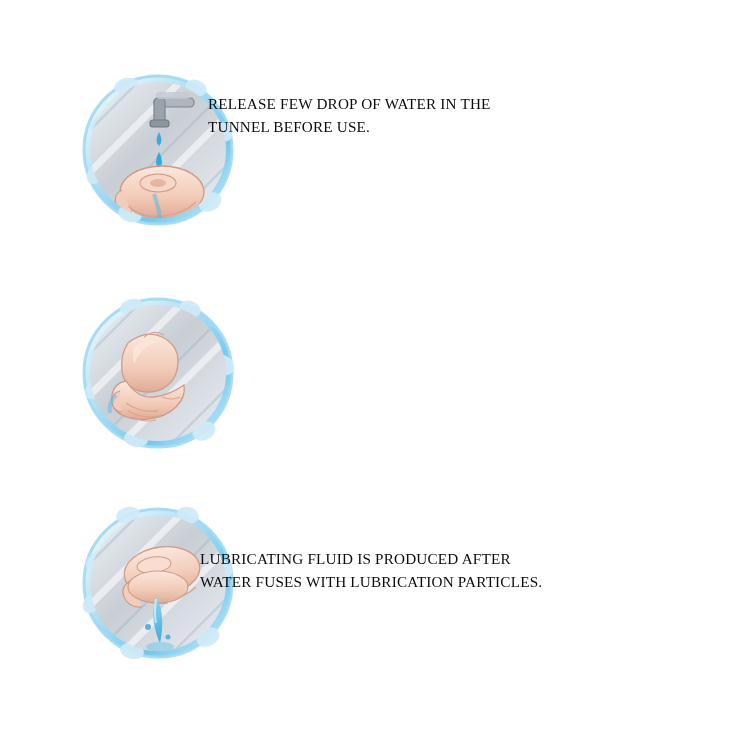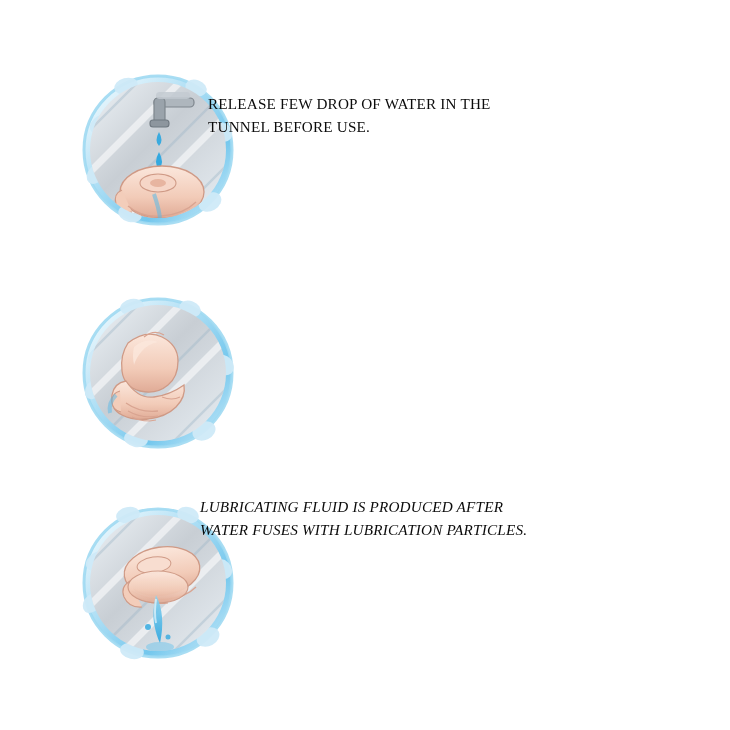--- a/index.html
+++ b/index.html
@@ -58,21 +58,21 @@
     line-height: 1.52;
     letter-spacing: 0.2px;
     color: #0b0b0b;
     font-family: "Liberation Serif", serif;
     text-transform: uppercase;
     white-space: pre-line;
   }
 
   .cap-1 { margin-top: 30px; margin-left: 208px; }
   .cap-2 { margin-top: 52px; margin-left: 208px; }
-  .cap-3 { margin-left: 200px; font-style: italic; }
+  .cap-3 { margin-top: 52px; margin-left: 200px; }
 
   
   .step .caption { position: absolute; top: 0; left: 0; }
 </style>
 </head>
 <body>
 
 <div class="steps">
 
   <div class="step step-1">

